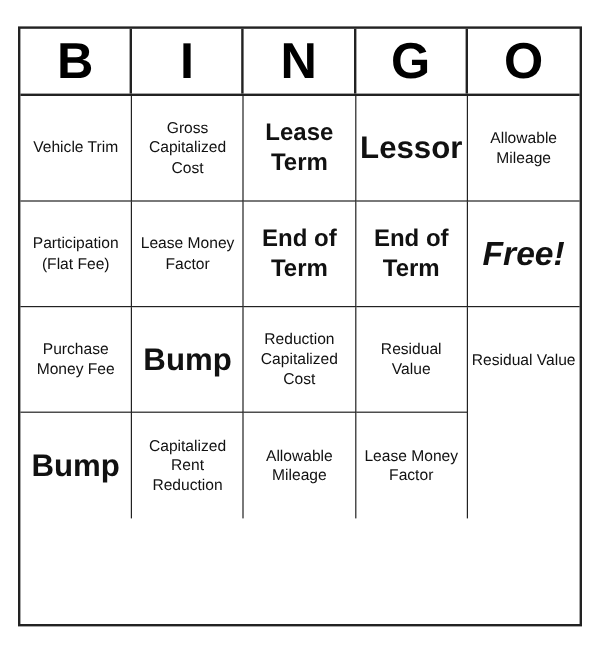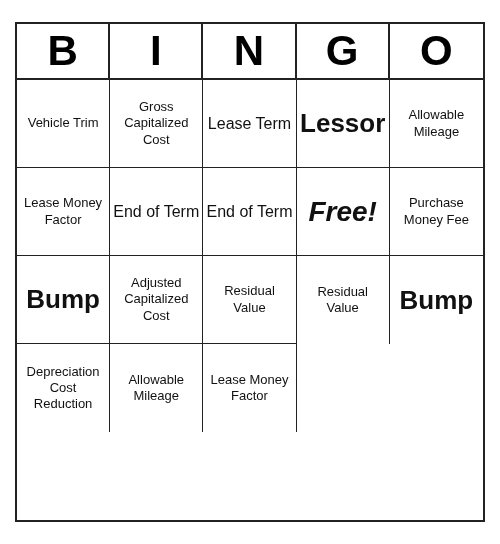--- a/index.html
+++ b/index.html
@@ -54,22 +54,22 @@
     }
     .bingo-cell:nth-last-child(-n+5) {
       border-bottom: none;
     }
     .cell-text {
       font-size: 13px;
       line-height: 1.25;
       color: #111;
     }
     .cell-text.large {
-      font-size: 16px;
-      font-weight: normal;
+      font-size: 20px;
+      font-weight: bold;
     }
     .cell-text.xlarge {
       font-size: 26px;
       font-weight: bold;
     }
     .cell-text.free {
       font-size: 28px;
       font-weight: bold;
       font-style: italic;
       text-align: right;
@@ -96,51 +96,54 @@
       <div class="bingo-cell">
         <span class="cell-text large">Lease Term</span>
       </div>
       <div class="bingo-cell">
         <span class="cell-text xlarge">Lessor</span>
       </div>
       <div class="bingo-cell">
         <span class="cell-text">Allowable Mileage</span>
       </div>
       <div class="bingo-cell">
+        <span class="cell-text">Participation (Flat Fee)</span>
+      </div>
+      <div class="bingo-cell">
         <span class="cell-text">Lease Money Factor</span>
       </div>
       <div class="bingo-cell">
         <span class="cell-text large">End of Term</span>
       </div>
       <div class="bingo-cell">
         <span class="cell-text large">End of Term</span>
       </div>
       <div class="bingo-cell">
         <span class="cell-text free">Free!</span>
       </div>
       <div class="bingo-cell">
         <span class="cell-text">Purchase Money Fee</span>
       </div>
       <div class="bingo-cell">
         <span class="cell-text xlarge">Bump</span>
       </div>
       <div class="bingo-cell">
-        <span class="cell-text">Adjusted Capitalized Cost</span>
+        <span class="cell-text">Reduction Capitalized Cost</span>
       </div>
       <div class="bingo-cell">
         <span class="cell-text">Residual Value</span>
       </div>
       <div class="bingo-cell">
         <span class="cell-text">Residual Value</span>
       </div>
       <div class="bingo-cell">
         <span class="cell-text xlarge">Bump</span>
       </div>
       <div class="bingo-cell">
-        <span class="cell-text">Depreciation Cost Reduction</span>
+        <span class="cell-text">Capitalized Rent Reduction</span>
       </div>
       <div class="bingo-cell">
         <span class="cell-text">Allowable Mileage</span>
       </div>
       <div class="bingo-cell">
         <span class="cell-text">Lease Money Factor</span>
       </div>
     </div>
 </div>
 

